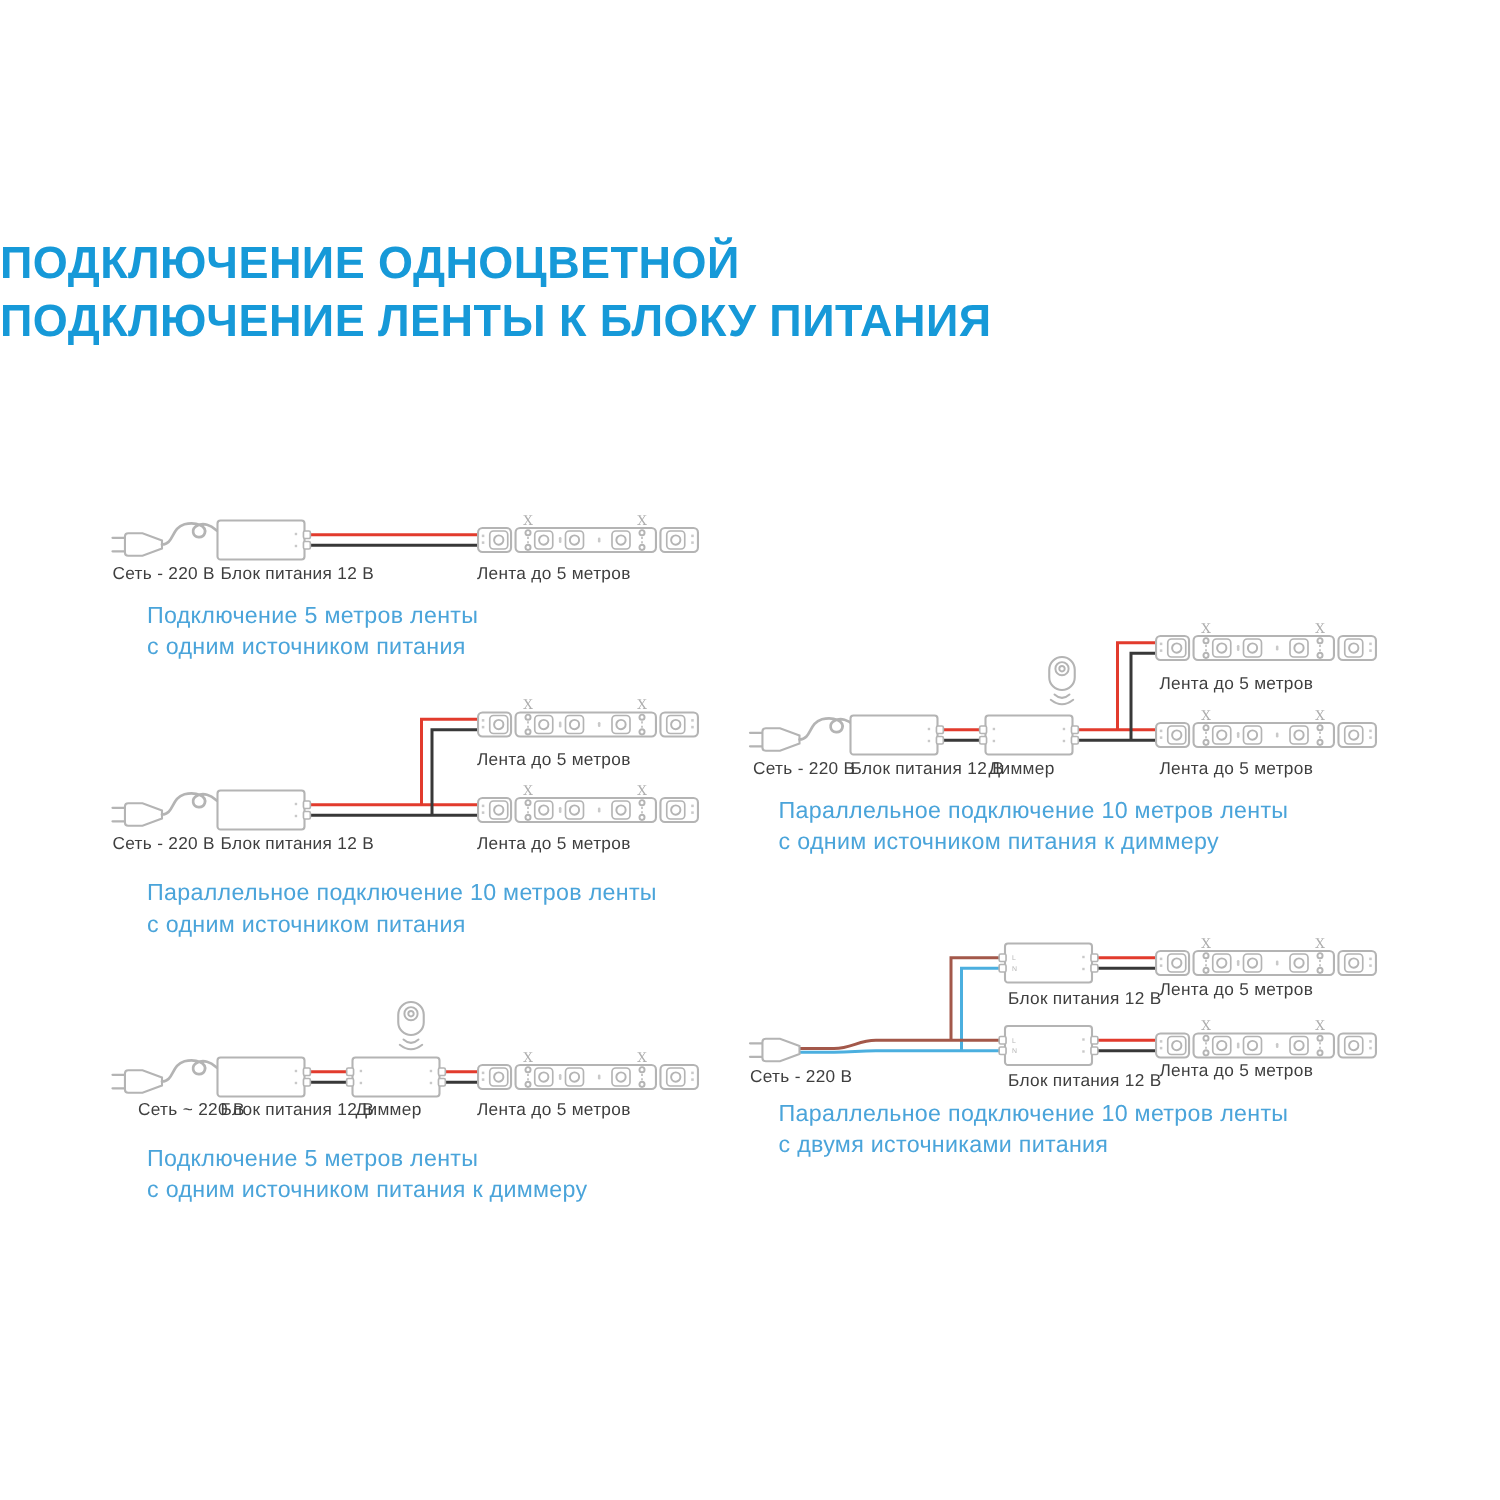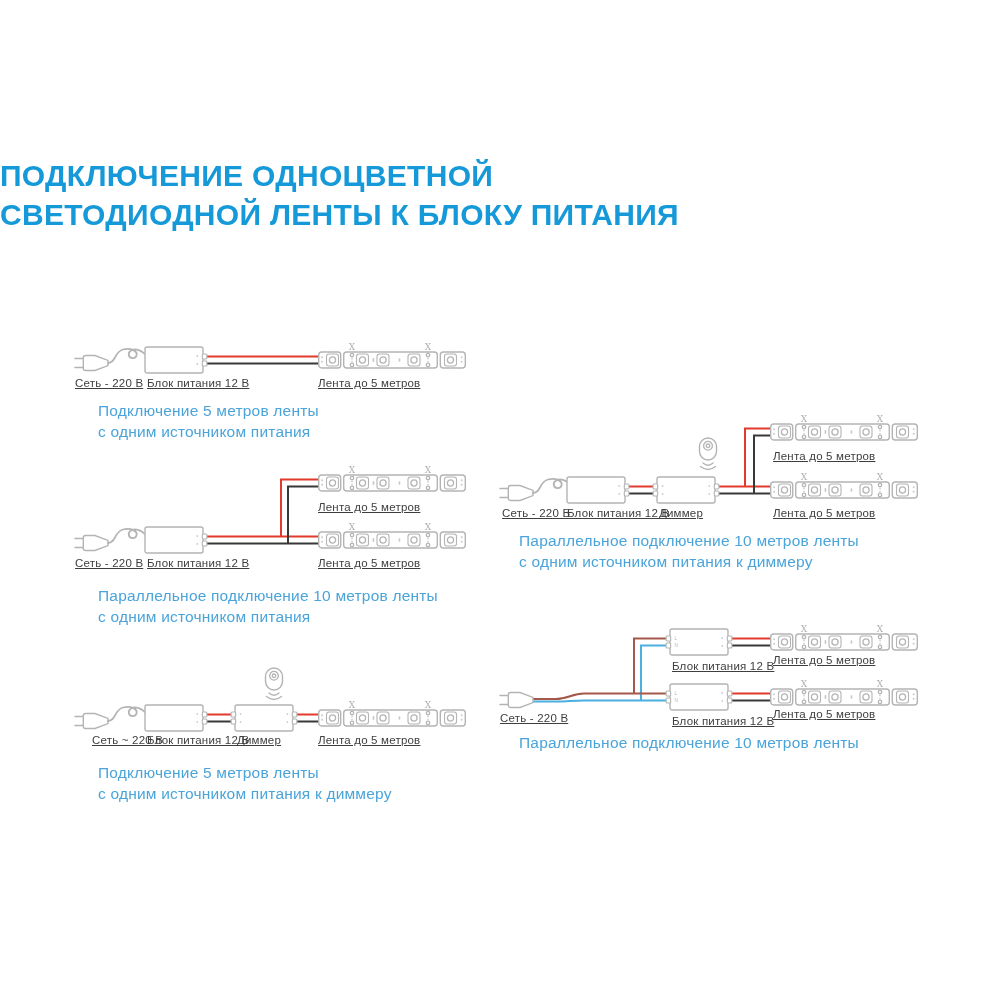--- a/index.html
+++ b/index.html
@@ -2,21 +2,21 @@
 <html><head>
 <meta charset="utf-8">
 <style>
   html,body{margin:0;padding:0;background:#fff;}
   .page{position:relative;width:1000px;height:1000px;background:#fff;overflow:hidden;
         font-family:"Liberation Sans",sans-serif;}
   .title{position:absolute;left:0;top:156px;width:1000px;text-align:left;
          color:#1699d8;font-size:30px;font-weight:700;line-height:39px;letter-spacing:.3px;}
   .title span{display:block;}
   .art{position:absolute;left:0;top:0;}
-  .lbl{position:absolute;font-size:11.5px;color:#3e3e3e;white-space:nowrap;letter-spacing:.2px;text-decoration:underline;}
+  .lbl{position:absolute;font-size:11.5px;color:#3e3e3e;white-space:nowrap;letter-spacing:.2px;}
   .cap{position:absolute;font-size:15.5px;color:#4aa4da;line-height:21px;white-space:nowrap;letter-spacing:.2px;margin-left:16px;}
   .cap span{display:block;}
   
   .oln{fill:#fff;stroke:#b4b4b4;stroke-width:1.4;}
   .oln2{fill:#fff;stroke:#b4b4b4;stroke-width:1.1;}
   .olnc{fill:none;stroke:#b4b4b4;stroke-width:1.3;stroke-linecap:round;}
   .olnL{stroke:#b4b4b4;stroke-width:1.5;stroke-linecap:round;fill:none;}
   .mk{fill:#c9c9c9;stroke:none;}
   .dash{stroke:#b4b4b4;stroke-width:1;stroke-dasharray:1.6 1.5;fill:none;}
   .cutx{font-family:"DejaVu Serif",serif;font-size:9px;fill:#aeaeae;text-anchor:middle;}
@@ -27,21 +27,21 @@
   .wbr{fill:none;stroke:#a3584a;stroke-width:2;}
   .wbl{fill:none;stroke:#4bafdf;stroke-width:2;}
 </style>
 </head>
 <body>
 
 <div class="page">
 
   <div class="title">
     <span>ПОДКЛЮЧЕНИЕ ОДНОЦВЕТНОЙ</span>
-    <span>СВЕТОДИОДНОЙ ЛЕНТЫ К БЛОКУ ПИТАНИЯ</span>
+    <span>ПОДКЛЮЧЕНИЕ ЛЕНТЫ К БЛОКУ ПИТАНИЯ</span>
   </div>
 
   <svg class="art" width="1000" height="1000" viewBox="0 0 1000 1000">
     <defs>
 
       <g id="sym-plug-loop">
         <line class="olnL" x1="0" y1="-4.5" x2="10" y2="-4.5"></line>
         <line class="olnL" x1="0" y1="4.5" x2="10" y2="4.5"></line>
         <path class="oln" d="M10.5,-7.5 L20,-7.5 L33,-2.6 L33,2.6 L20,7.5 L10.5,7.5 Q8.3,7.5 8.3,5.3 L8.3,-5.3 Q8.3,-7.5 10.5,-7.5 Z"></path>
         <path class="wireg" d="M33,0 C41,0 39,-11 48,-13.5 C56,-15.5 63,-12 61.5,-7.5 C60.2,-3.8 54.5,-4.2 53.8,-8 C53.1,-11.8 58,-14.5 63,-13.2 C67.5,-12 69,-9.3 70,-9"></path>
@@ -223,15 +223,16 @@
     <span>с одним источником питания к диммеру</span>
   </div>
 
   <span class="lbl" style="left:773px;top:654px">Лента до 5 метров</span>
   <span class="lbl" style="left:672px;top:660px">Блок питания 12 В</span>
   <span class="lbl" style="left:500px;top:712px">Сеть - 220 В</span>
   <span class="lbl" style="left:773px;top:708px">Лента до 5 метров</span>
   <span class="lbl" style="left:672px;top:715px">Блок питания 12 В</span>
   <div class="cap" style="left:503px;top:732px">
     <span>Параллельное подключение 10 метров ленты</span>
+    <span>с двумя источниками питания</span>
   </div>
 
 </div>
 
 </body></html>

